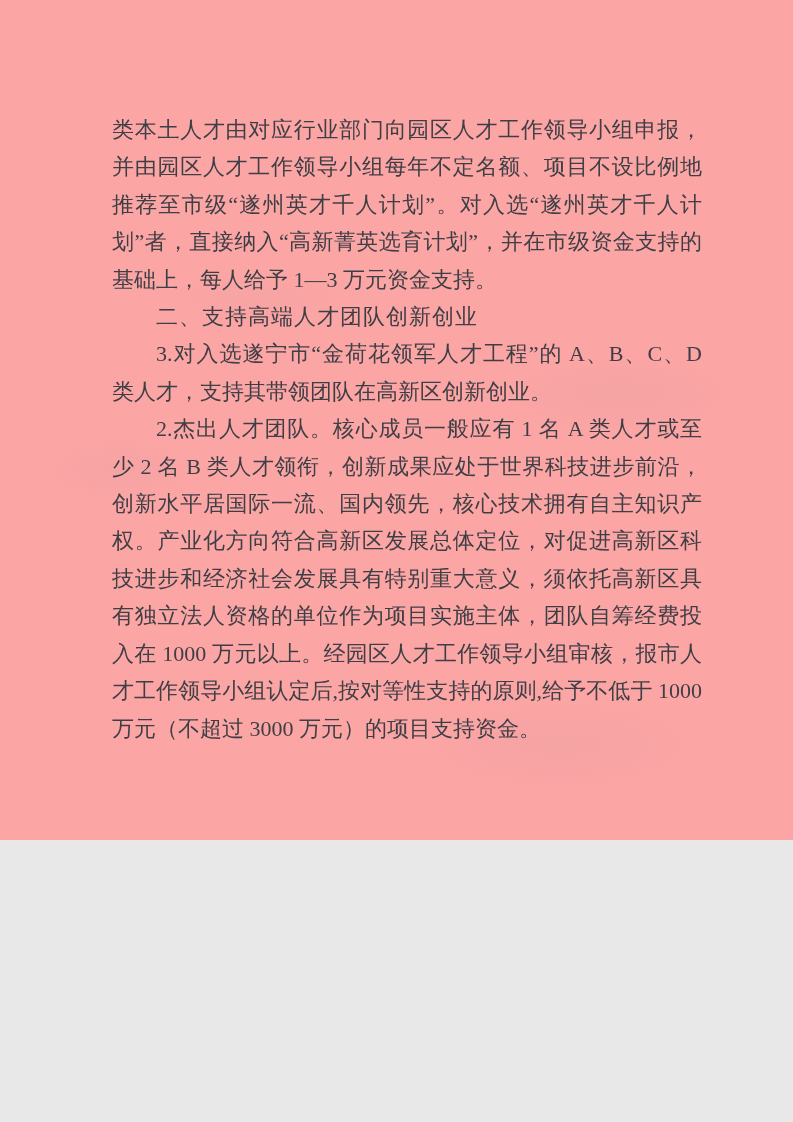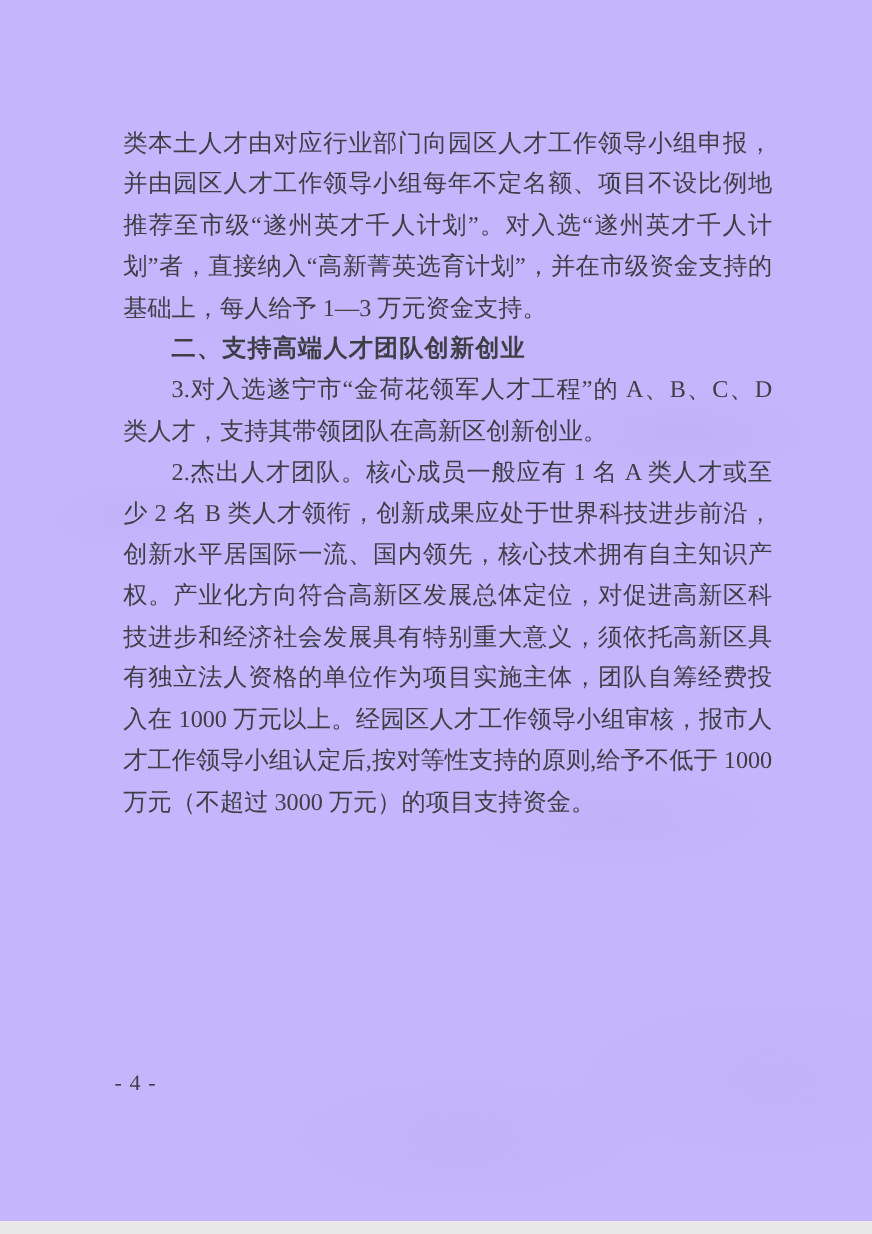--- a/index.html
+++ b/index.html
@@ -3,23 +3,23 @@
 <meta charset="utf-8">
 <style>
   html, body {
     margin: 0;
     padding: 0;
     background: #e8e8e8;
   }
   .page {
     position: relative;
     width: 793px;
-    height: 1110px;
+    height: 840px;
     margin: 0 auto;
-    background: #c4b5fd;
+    background: #fca5a5;
     overflow: hidden;
     font-family: "Liberation Serif", serif;
   }
   
   .page::before {
     content: "";
     position: absolute;
     inset: 0;
     pointer-events: none;
     background:
@@ -44,21 +44,21 @@
     line-height: 37.4px;
     text-align: justify;
     text-justify: inter-character;
     font-weight: normal;
   }
   .indent {
     text-indent: 2em;
   }
   h2.heading {
     font-family: "Liberation Sans", sans-serif;
-    font-weight: bold;
+    font-weight: normal;
     text-align: left;
     letter-spacing: 1px;
   }
   .pagenum {
     position: absolute;
     left: 104px;
     top: 974px;
     font-size: 20px;
     letter-spacing: 1px;
     color: #3e3f45;

